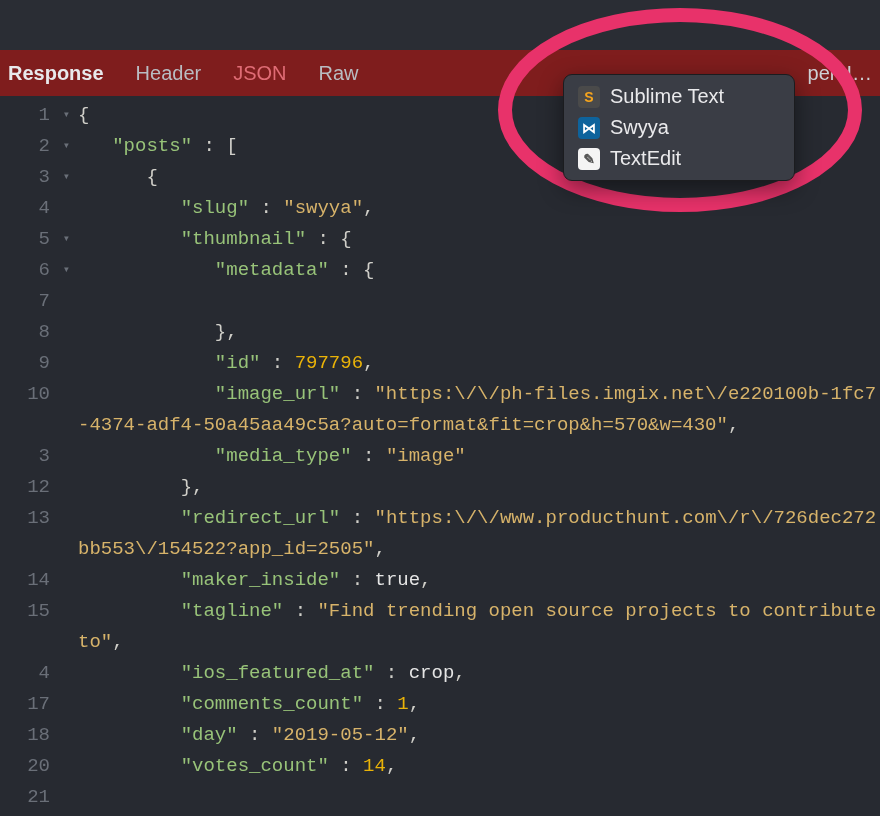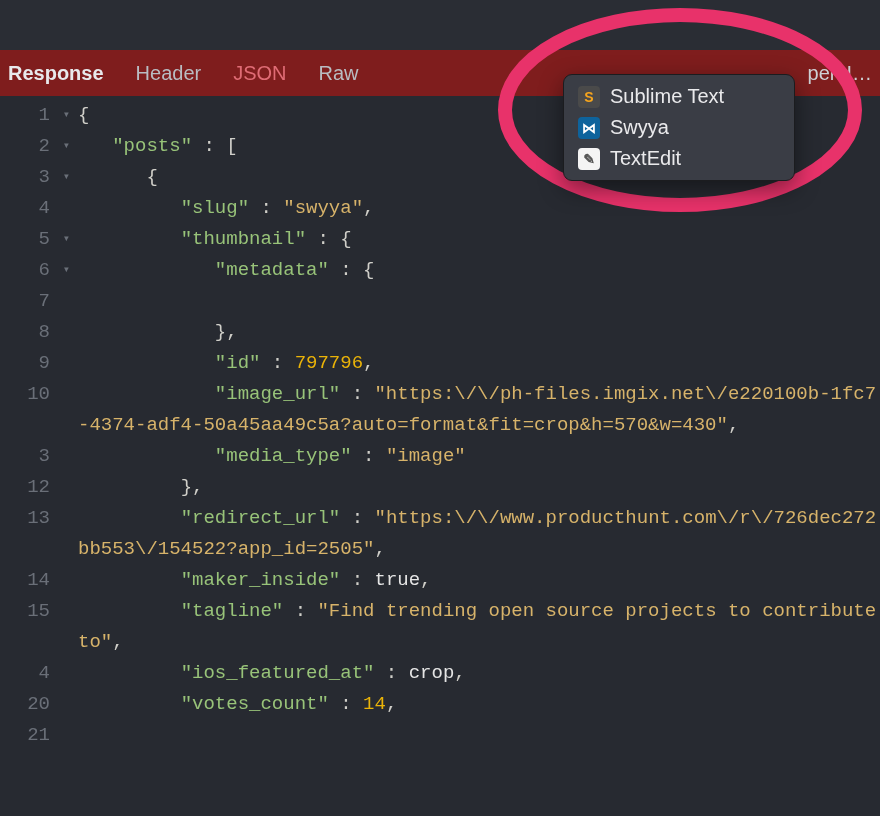--- a/index.html
+++ b/index.html
@@ -198,20 +198,28 @@
       </div>
       <div class="line-row">
         <div class="gutter">15</div>
         <div class="codecell" style="text-indent: 0px; padding-left: 22px;"><span class="pu" style="margin-left: 0px;">         </span><span class="key">"tagline"</span><span class="pu"> : </span><span class="str">"Find trending open source projects to contribute to"</span><span class="pu">,</span></div>
       </div>
       <div class="line-row">
         <div class="gutter">4</div>
         <div class="codecell"><span class="pu">         </span><span class="key">"ios_featured_at"</span><span class="pu"> : </span><span class="boo">crop</span><span class="pu">,</span></div>
       </div>
       <div class="line-row">
+        <div class="gutter">17</div>
+        <div class="codecell"><span class="pu">         </span><span class="key">"comments_count"</span><span class="pu"> : </span><span class="num">1</span><span class="pu">,</span></div>
+      </div>
+      <div class="line-row">
+        <div class="gutter">18</div>
+        <div class="codecell"><span class="pu">         </span><span class="key">"day"</span><span class="pu"> : </span><span class="str">"2019-05-12"</span><span class="pu">,</span></div>
+      </div>
+      <div class="line-row">
         <div class="gutter">20</div>
         <div class="codecell"><span class="pu">         </span><span class="key">"votes_count"</span><span class="pu"> : </span><span class="num">14</span><span class="pu">,</span></div>
       </div>
       <div class="line-row">
         <div class="gutter">21</div>
         <div class="codecell" style="text-indent: 0px; padding-left: 22px;"></div>
       </div>
     </div>
 </div>
 

